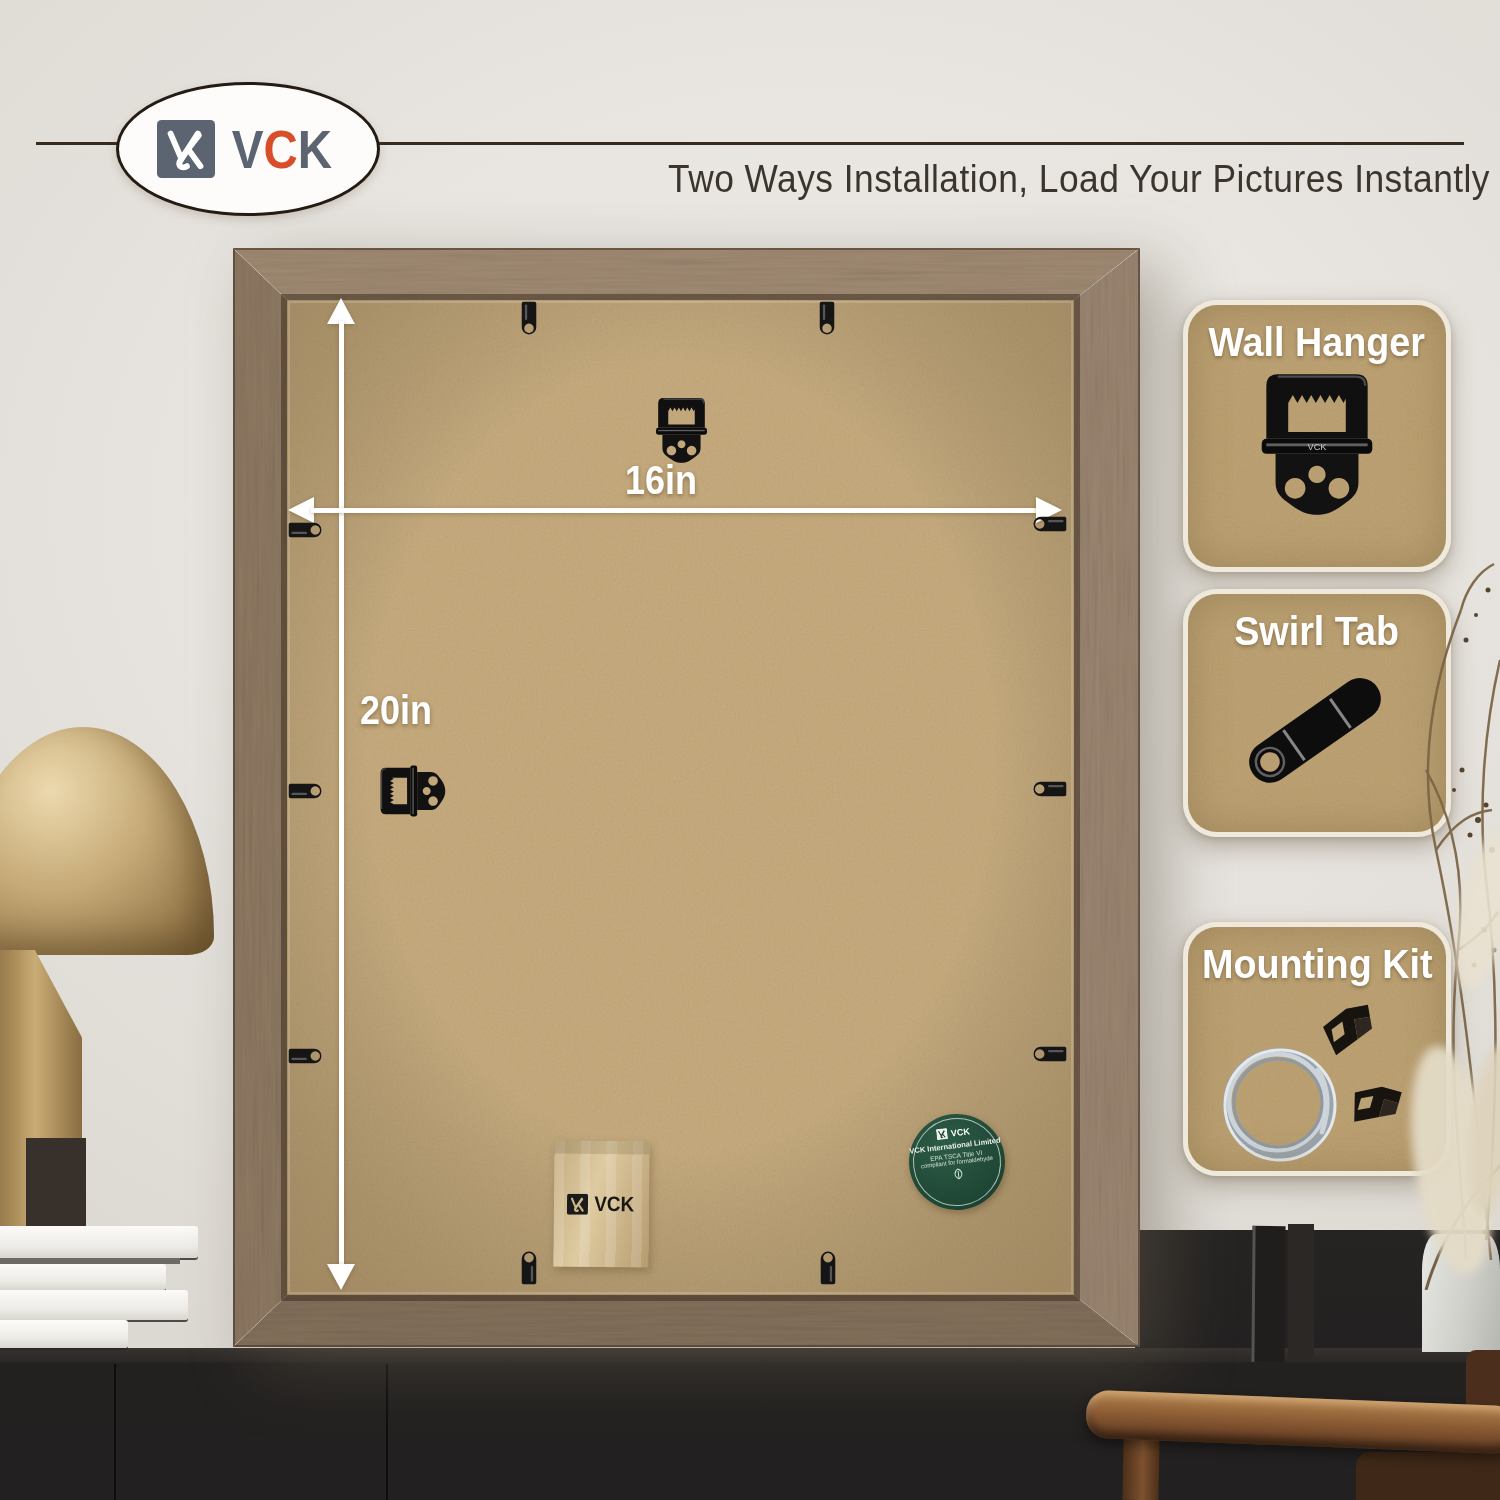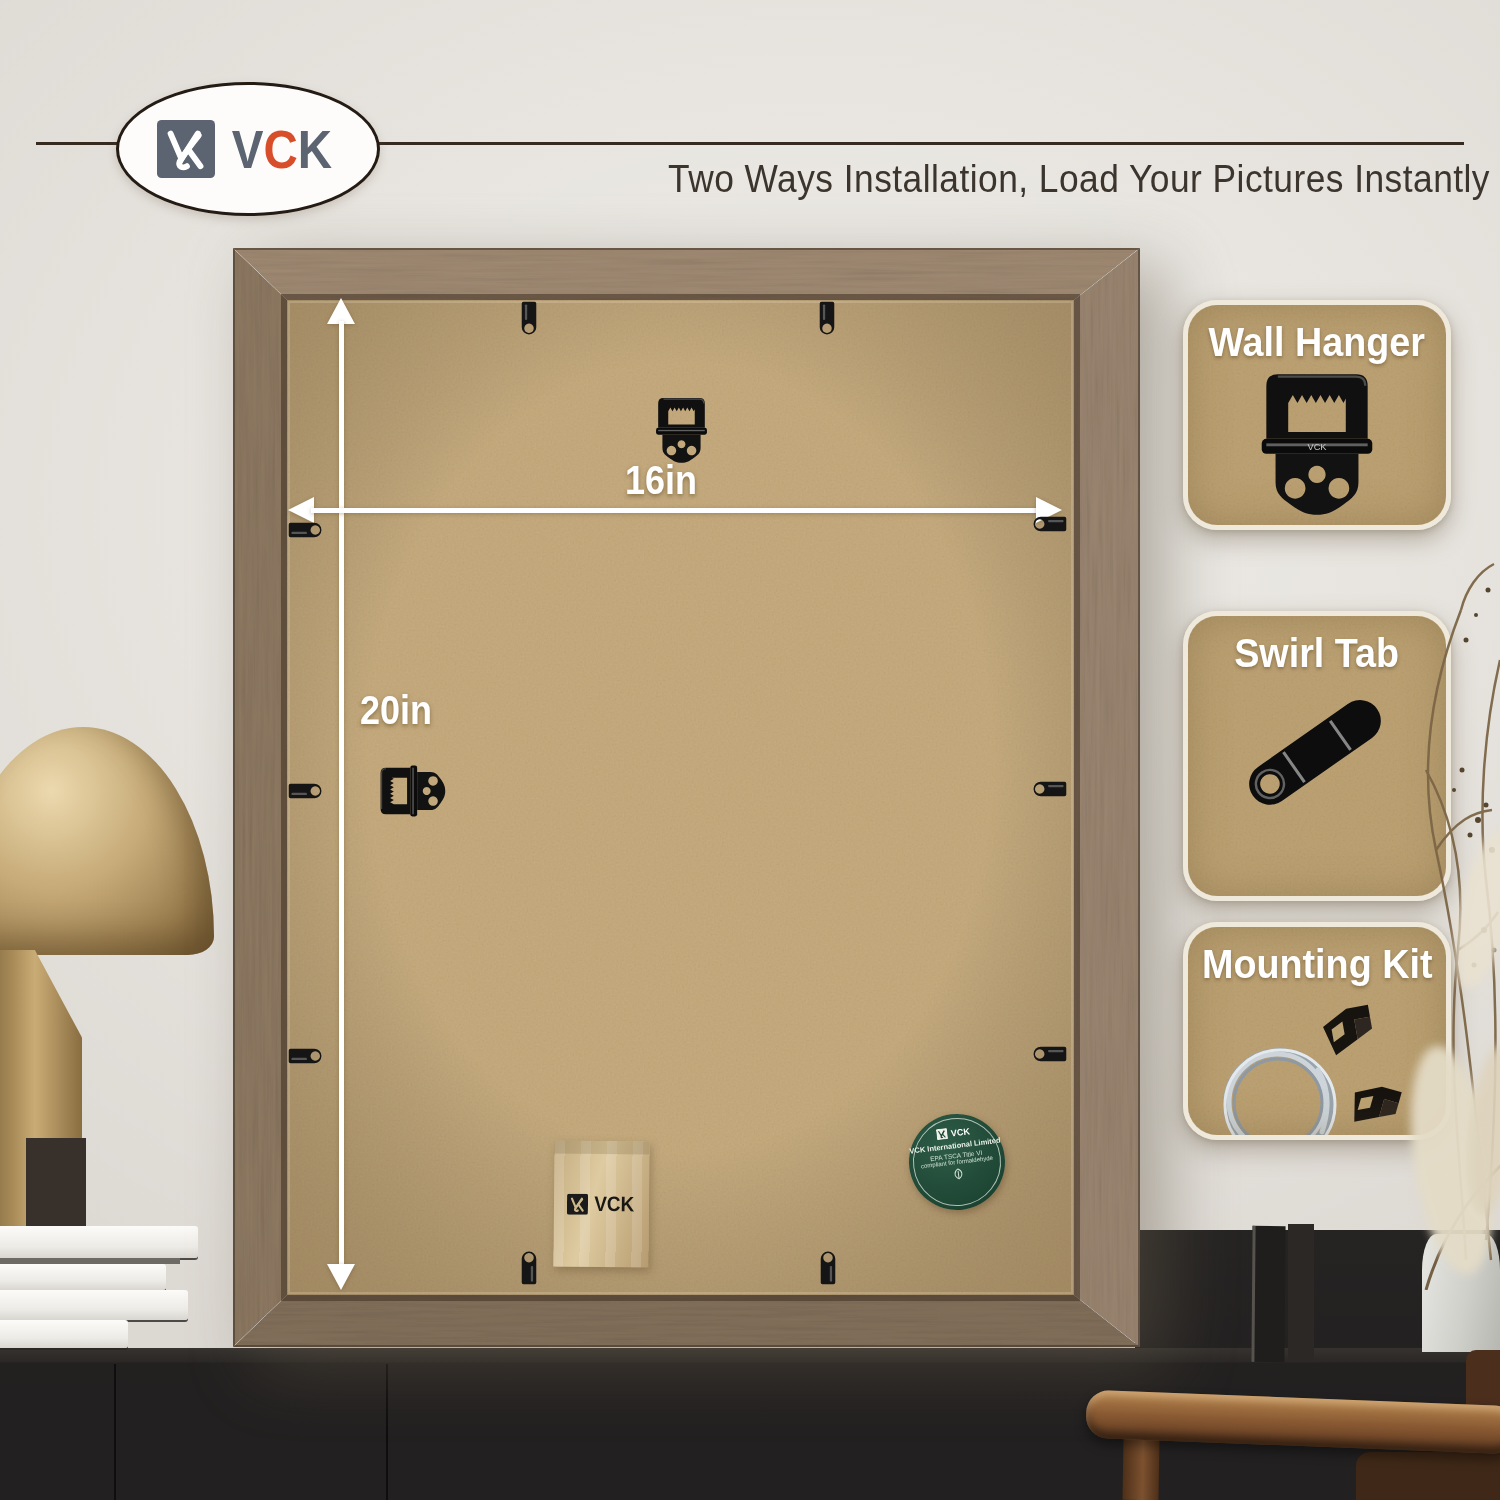--- a/index.html
+++ b/index.html
@@ -292,42 +292,42 @@
       <span class="stk-brand">VCK</span>
     </div>
     <div class="stk-company">VCK International Limited</div>
     <div class="stk-cert1">EPA TSCA Title VI</div>
     <div class="stk-cert2">compliant for formaldehyde</div>
     <svg width="12" height="12" viewBox="0 0 12 12" style="margin-top:2px">
       <path d="M6,1 C10,3 11,8 6,11 C1,8 2,3 6,1 Z M6,3 L6,10" fill="none" stroke="#cfe0d2" stroke-width="1"></path>
     </svg>
   </div>
 
-  <div class="abs card" style="top:300px;height:230px">
+  <div class="abs card" style="top:300px;height:272px">
     <svg class="card-bg">
         <rect width="100%" height="100%" fill="#bda273" filter="url(#kraft)"></rect>
       </svg>
     <div class="card-title">Wall Hanger</div>
     <svg class="hw" style="margin-top:6px" width="116" height="152" viewBox="0 0 100 132">
       <use href="#sym-hanger"></use>
       <text x="50" y="68" font-size="8" fill="#c8c8c8" text-anchor="middle" font-family="Liberation Sans">VCK</text>
     </svg>
   </div>
 
-  <div class="abs card" style="top:611px;height:290px">
+  <div class="abs card" style="top:589px;height:248px">
     <svg class="card-bg">
         <rect width="100%" height="100%" fill="#bda273" filter="url(#kraft)"></rect>
       </svg>
     <div class="card-title">Swirl Tab</div>
     <svg class="hw" style="margin-top:52px;transform:rotate(-35deg)" width="160" height="44" viewBox="0 0 130 36">
       <use href="#sym-swirl"></use>
     </svg>
   </div>
 
-  <div class="abs card" style="top:922px;height:218px">
+  <div class="abs card" style="top:922px;height:254px">
     <svg class="card-bg">
         <rect width="100%" height="100%" fill="#bda273" filter="url(#kraft)"></rect>
       </svg>
     <div class="card-title">Mounting Kit</div>
     <div style="position:relative;width:100%;height:100%">
       <svg class="abs" style="left:26px;top:48px" width="130" height="130" viewBox="0 0 130 130">
         <g fill="none" stroke-linecap="round">
           <circle cx="65" cy="68" r="52" stroke="#9aa4ad" stroke-width="8"></circle>
           <circle cx="63" cy="66" r="48" stroke="#cdd5db" stroke-width="5"></circle>
           <circle cx="66" cy="69" r="55" stroke="#e4e9ed" stroke-width="3"></circle>

